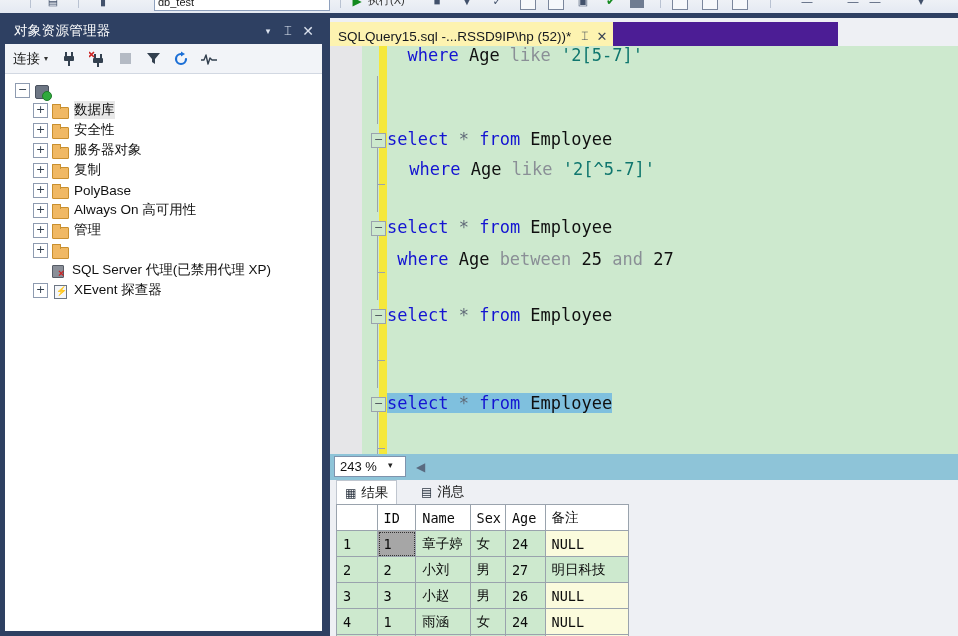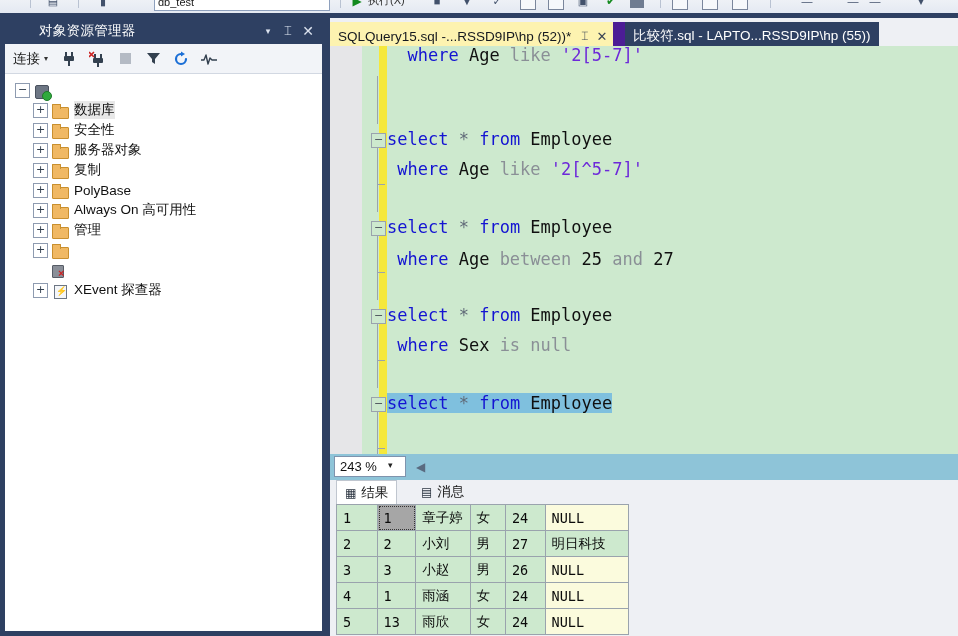--- a/index.html
+++ b/index.html
@@ -40,21 +40,21 @@
   .frame-left{left:0;top:13px;width:5px;height:623px;}
   .frame-gap{left:322px;top:13px;width:8px;height:623px;}
   .frame-bottom{left:0;top:631px;width:330px;height:5px;}
 
   
   .oe{position:absolute;left:5px;top:18px;width:317px;height:613px;background:#ffffff;}
   .oe-header{
     height:26px;background:#2e4062;color:#ffffff;
     display:flex;align-items:center;padding:0 4px 0 9px;box-sizing:border-box;
   }
-  .oe-title{font-size:13.5px;flex:1;letter-spacing:.3px;margin-left:25px;}
+  .oe-title{font-size:13.5px;flex:1;letter-spacing:.3px;}
   .oe-hbtn{width:20px;height:20px;display:flex;align-items:center;justify-content:center;
     color:#dce3ef;font-size:12px;cursor:default;}
   .oe-hbtn.caret{font-size:9px;}
   .oe-hbtn.pin{font-size:13px;}
   .oe-hbtn.close{font-size:14px;}
 
   .oe-toolbar{
     height:30px;background:#f2f4f8;border-bottom:1px solid #d2d8e2;
     display:flex;align-items:center;padding-left:8px;gap:2px;box-sizing:border-box;
   }
@@ -125,21 +125,21 @@
   .ed-code{position:absolute;left:57px;top:0;width:571px;height:408px;background:#cde9ce;}
 
   .codeline{
     position:absolute;left:0;height:30px;line-height:30px;white-space:pre;
     font-family:"DejaVu Sans Mono","Liberation Mono",monospace;
     font-size:17px;color:#101010;
   }
   .kw{color:#1414d2;}
   .star{color:#606a78;}
   .gray{color:#8a8f96;}
-  .str{color:#6d28d9;}
+  .str{color:#0f766e;}
   .sel{background:#7fc0de;}
 
   .foldbox{
     position:absolute;width:13px;height:13px;border:1px solid #9aa3ad;background:#cde9ce;
     color:#4a5259;font-size:11px;line-height:11px;text-align:center;
     font-family:"DejaVu Sans",sans-serif;cursor:default;
   }
   .foldline{position:absolute;width:1px;background:#9aa3ad;}
   .foldfoot{position:absolute;height:1px;background:#9aa3ad;}
 
@@ -318,63 +318,60 @@
         <span class="ic folder"></span>
         <span class="lbl">管理</span>
       </div>
       <div class="tnode child">
         <span class="exp">+</span>
         <span class="ic folder"></span>
       </div>
       <div class="tnode child">
         <span class="nospacer"></span>
         <span class="ic agentico"></span>
+        <span class="lbl">SQL Server 代理(已禁用代理 XP)</span>
       </div>
       <div class="tnode child">
         <span class="exp">+</span>
         <span class="ic xeico"></span>
         <span class="lbl">XEvent 探查器</span>
       </div>
     </div>
   </div>
 
   <div class="rpane">
 
     <div class="tabstrip">
       <div class="tab active">
         <span class="tlabel">SQLQuery15.sql -...RSSD9IP\hp (52))*</span>
         <span class="tpin">⌶</span>
         <span class="tclose">✕</span>
-      </div>
-      <div class="tab inactive">
-        <span class="tlabel">比较符.sql - LAPTO...RSSD9IP\hp (55))</span>
       </div>
     </div>
 
     <div class="editor">
       <div class="ed-gutterL"></div>
       <div class="ed-green1"></div>
       <div class="ed-change"></div>
       <div class="ed-code" id="code-area">
           <div class="codeline" style="top: -6px;"><span><span>  </span><span class="kw">where</span><span> Age </span><span class="gray">like</span><span class="str"> '2[5-7]'</span></span></div>
           <div class="codeline" style="top: 78px;"><span><span class="kw">select</span><span> </span><span class="star">*</span><span> </span><span class="kw">from</span><span> Employee</span></span></div>
           <div class="foldbox" style="left: -16px; top: 87px;">−</div>
           <div class="foldline" style="left: -10px; top: 101px; height: 37px;"></div>
           <div class="foldfoot" style="left: -10px; top: 138px; width: 8px;"></div>
-          <div class="codeline" style="top: 108px;"><span><span> </span><span class="kw">where</span><span> Age </span><span class="gray">like</span><span> </span><span class="str">'2[^5-7]'</span></span></div>
+          <div class="codeline" style="top: 108px; padding-left: 12px;"><span><span> </span><span class="kw">where</span><span> Age </span><span class="gray">like</span><span> </span><span class="str">'2[^5-7]'</span></span></div>
           <div class="codeline" style="top: 166px;"><span><span class="kw">select</span><span> </span><span class="star">*</span><span> </span><span class="kw">from</span><span> Employee</span></span></div>
           <div class="foldbox" style="left: -16px; top: 175px;">−</div>
           <div class="foldline" style="left: -10px; top: 189px; height: 37px;"></div>
           <div class="foldfoot" style="left: -10px; top: 226px; width: 8px;"></div>
           <div class="codeline" style="top: 198px;"><span><span> </span><span class="kw">where</span><span> Age </span><span class="gray">between</span><span> 25 </span><span class="gray">and</span><span> 27</span></span></div>
           <div class="codeline" style="top: 254px;"><span><span class="kw">select</span><span> </span><span class="star">*</span><span> </span><span class="kw">from</span><span> Employee</span></span></div>
           <div class="foldbox" style="left: -16px; top: 263px;">−</div>
           <div class="foldline" style="left: -10px; top: 277px; height: 37px;"></div>
           <div class="foldfoot" style="left: -10px; top: 314px; width: 8px;"></div>
-          <div class="codeline" style="top: 284px;"><span><span> </span><span class="kw">where</span><span> Sex </span><span class="gray">is null</span></span></div>
           <div class="codeline" style="top: 342px;"><span class="sel"><span class="kw">select</span><span> </span><span class="star">*</span><span> </span><span class="kw">from</span><span> Employee</span></span></div>
           <div class="foldbox" style="left: -16px; top: 351px;">−</div>
           <div class="foldline" style="left: -10px; top: 365px; height: 37px;"></div>
           <div class="foldfoot" style="left: -10px; top: 402px; width: 8px;"></div>
           <div class="foldline" style="left: -10px; top: 30px; height: 48px;"></div>
           <div class="foldline" style="left: -10px; top: 138px; height: 28px;"></div>
           <div class="foldline" style="left: -10px; top: 226px; height: 28px;"></div>
           <div class="foldline" style="left: -10px; top: 314px; height: 28px;"></div>
           <div class="foldline" style="left: -10px; top: 402px; height: 6px;"></div>
         </div>
@@ -394,20 +391,28 @@
         <span>结果</span>
       </div>
       <div class="rtab idle">
         <span class="ri">▤</span>
         <span>消息</span>
       </div>
     </div>
 
     <div class="grid-bg"></div>
     <div class="grid" id="results-grid">
+        <div class="grow head">
+          <div class="gcell w-rh"></div>
+          <div class="gcell w-id">ID</div>
+          <div class="gcell w-name">Name</div>
+          <div class="gcell w-sex">Sex</div>
+          <div class="gcell w-age">Age</div>
+          <div class="gcell w-bz cjk">备注</div>
+        </div>
         <div class="grow body">
           <div class="gcell w-rh rowhdr">1</div>
           <div class="gcell w-id selcell">1</div>
           <div class="gcell w-name cjk">章子婷</div>
           <div class="gcell w-sex cjk">女</div>
           <div class="gcell w-age">24</div>
           <div class="gcell w-bz null">NULL</div>
         </div>
         <div class="grow body">
           <div class="gcell w-rh rowhdr">2</div>

